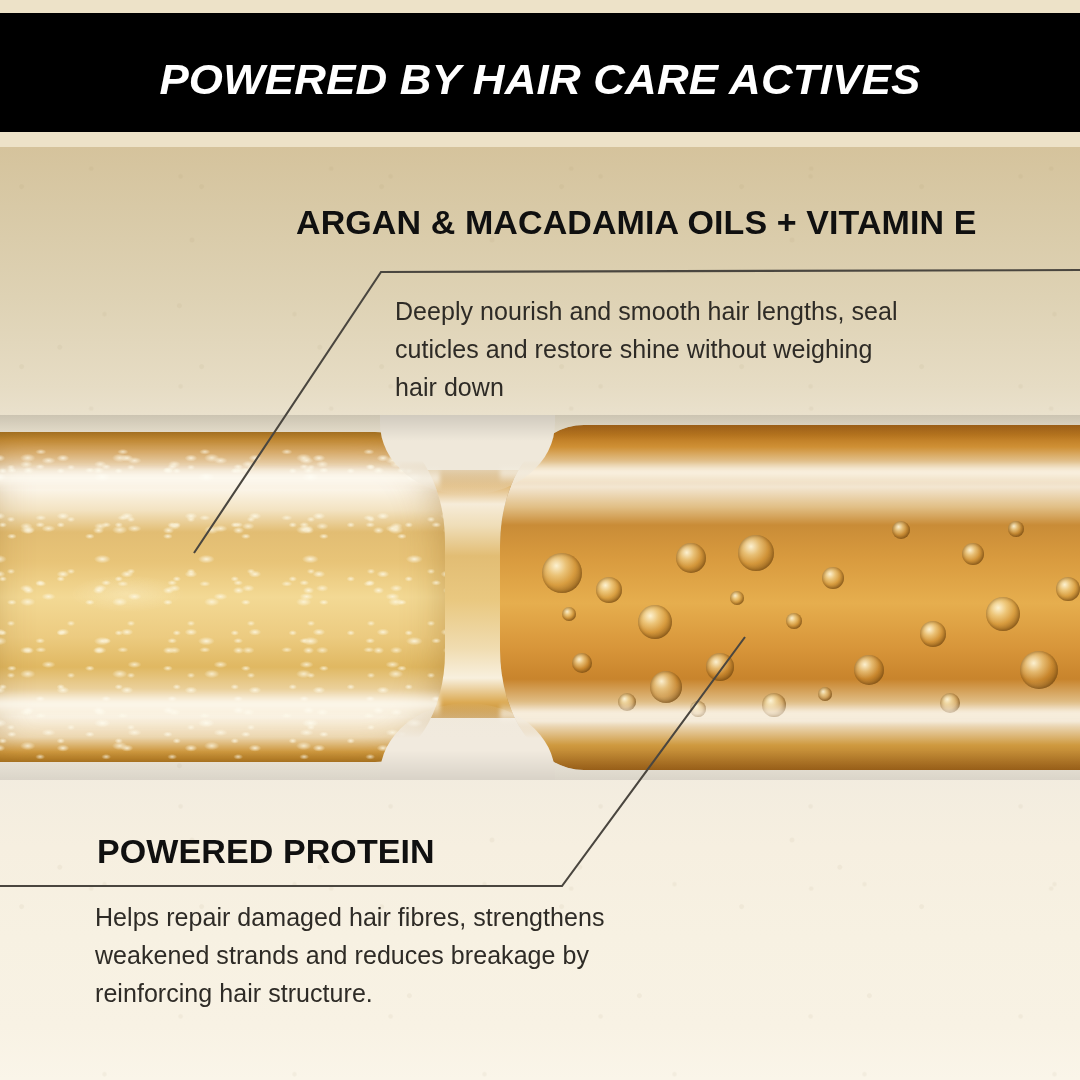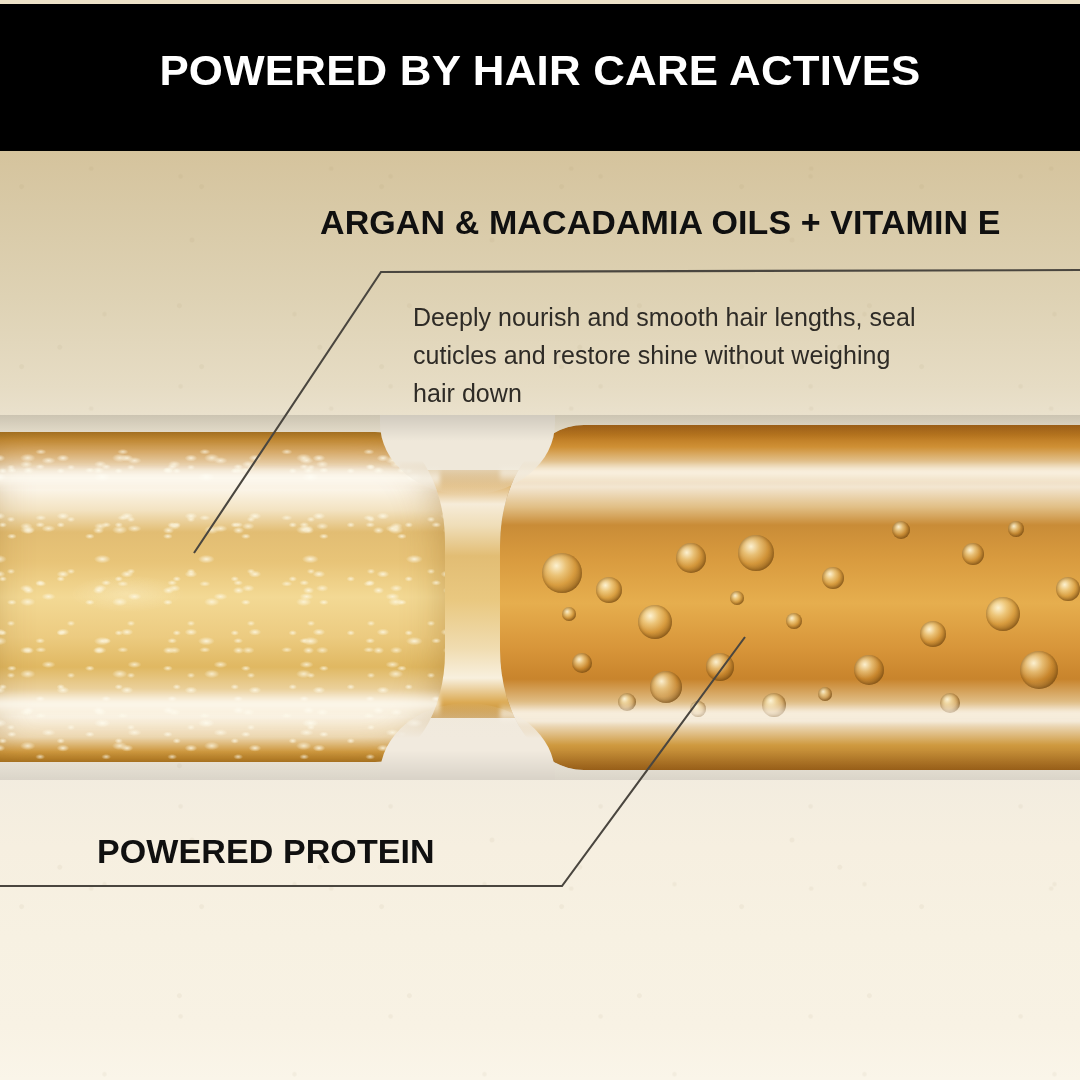--- a/index.html
+++ b/index.html
@@ -52,24 +52,25 @@
       radial-gradient(circle at 23% 77%, #8a7646 0 2px, transparent 3px),
       radial-gradient(circle at 55% 88%, #8a7646 0 1.5px, transparent 3px),
       radial-gradient(circle at 78% 69%, #8a7646 0 2px, transparent 3px);
     background-size: 180px 180px, 240px 240px, 300px 300px, 210px 210px, 260px 260px, 190px 190px, 230px 230px;
     pointer-events: none;
   }
 
   
   .header-band {
     position: absolute;
-    left: 0; top: 4px;
-    width: 1080px; height: 147px;
+    left: 0; top: 13px;
+    width: 1080px; height: 119px;
     background: #000000;
     overflow: hidden;
+    font-style: italic;
   }
   .header-title {
     position: absolute;
     left: 0; right: 0;
     top: 44px;
     text-align: center;
     color: #ffffff;
     font-size: 43px;
     font-weight: 700;
     letter-spacing: 0.2px;
@@ -328,22 +329,22 @@
   }
   .callout-body {
     position: absolute;
     color: #2e2b26;
     font-size: 25px;
     font-weight: 400;
     line-height: 1.52;
     letter-spacing: .05px;
   }
 
-  #oils-heading { left: 296px; top: 203px; margin-left: 24px; }
-  #oils-body    { left: 395px; top: 298px; width: 520px; margin-left: 18px; }
+  #oils-heading { left: 296px; top: 203px; }
+  #oils-body    { left: 395px; top: 292px; width: 520px; }
 
   #keratin-heading { left: 97px; top: 832px; }
   #keratin-body    { left: 95px; top: 898px; width: 580px; }
 </style>
 </head>
 <body>
 
 <div id="stage">
 
   <div class="bg-field"></div>
@@ -409,14 +410,15 @@
   </svg>
 
   <div class="header-band">
     <div class="header-title">POWERED BY HAIR CARE ACTIVES</div>
   </div>
 
   <div class="callout-heading" id="oils-heading">ARGAN &amp; MACADAMIA OILS + VITAMIN E</div>
   <div class="callout-body" id="oils-body">Deeply nourish and smooth hair lengths, seal cuticles and restore shine without weighing hair down</div>
 
   <div class="callout-heading" id="keratin-heading">POWERED PROTEIN</div>
+  <div class="callout-body" id="keratin-body">Helps repair damaged hair fibres, strengthens weakened strands and reduces breakage by reinforcing hair structure.</div>
 
 </div>
 
 </body></html>

